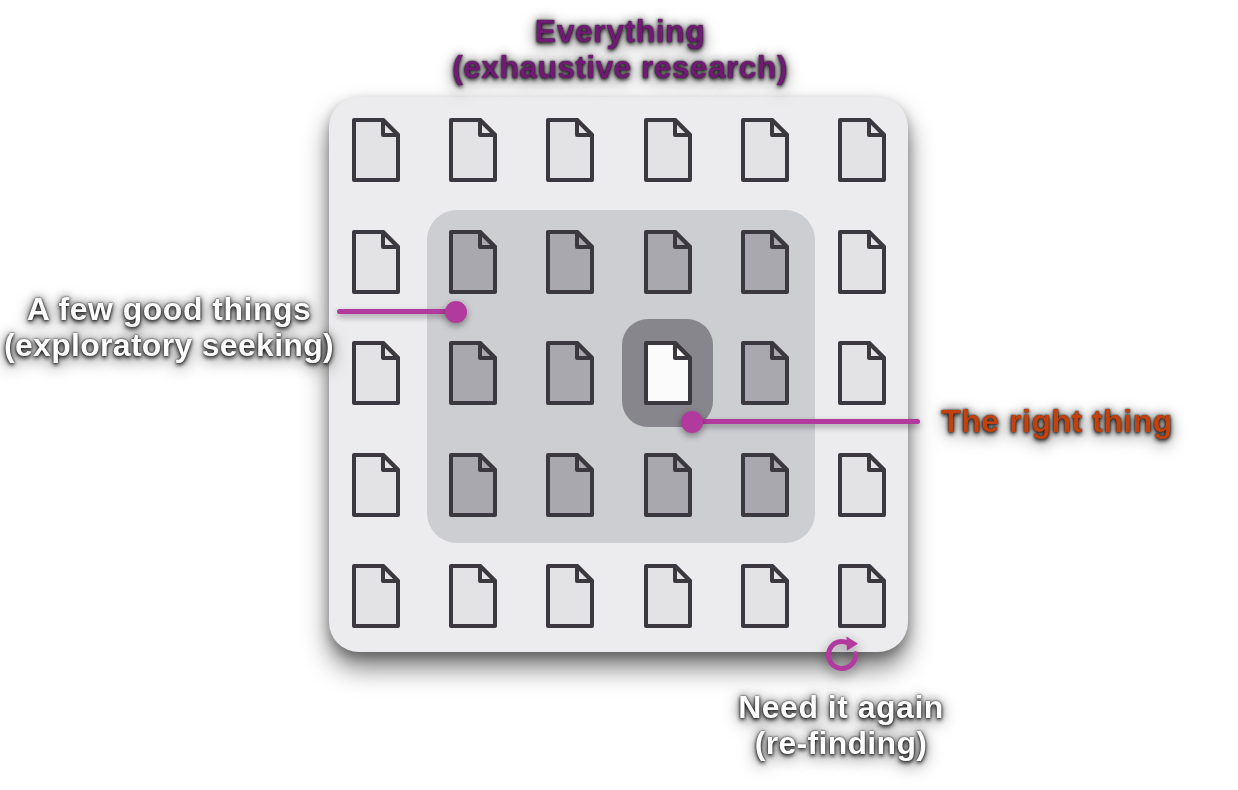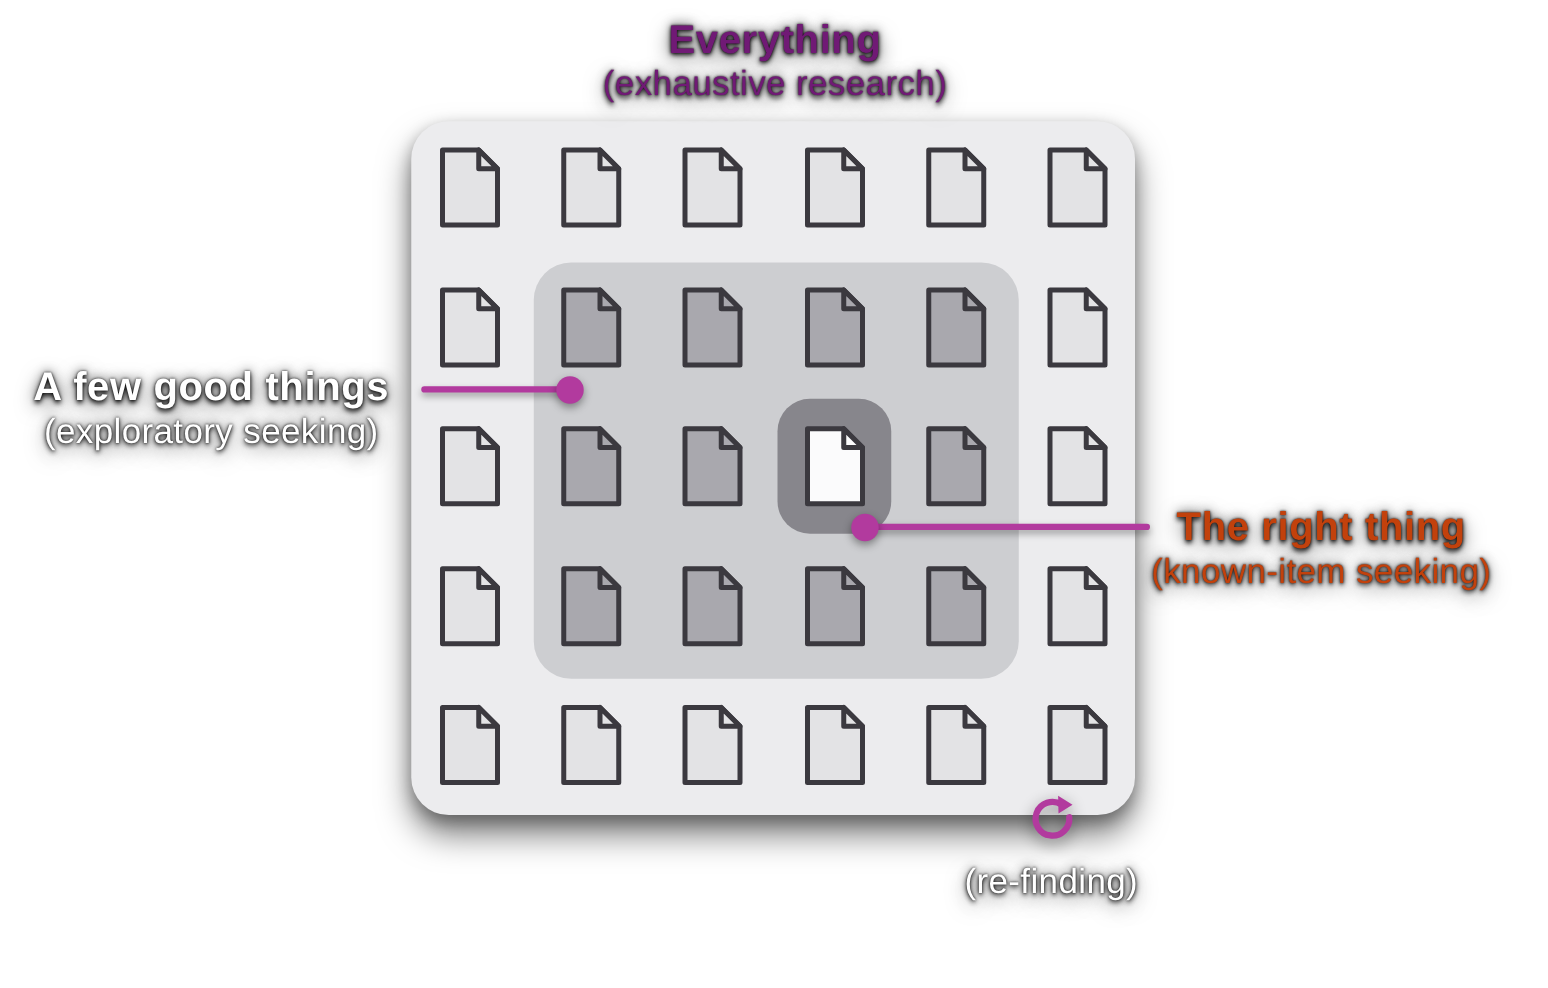--- a/index.html
+++ b/index.html
@@ -35,21 +35,21 @@
     box-shadow:0 3px 7px rgba(0,0,0,.4);}
   .dot-few{left:445px;top:301px;}
   .dot-right{left:681px;top:411px;}
   .refresh{position:absolute;left:820px;top:633px;width:44px;height:44px;
     filter:drop-shadow(0 4px 6px rgba(0,0,0,.45));}
   
   .label{position:absolute;text-align:center;color:#fff;
     text-shadow:0 2px 4px rgba(0,0,0,.92), 0 5px 16px rgba(0,0,0,.60),
                 0 0 2px rgba(0,0,0,.85), 0 -2px 8px rgba(0,0,0,.35);}
   .label-title{font-size:32px;line-height:38px;font-weight:700;letter-spacing:.5px;}
-  .label-sub{font-size:28px;line-height:34px;font-weight:400;letter-spacing:.3px;}
+  .label-sub{font-size:32px;line-height:34px;font-weight:700;letter-spacing:.3px;}
   .lbl-everything{left:420px;top:12px;width:400px;}
   .lbl-few-good{left:-6px;top:290px;width:350px;}
   .lbl-right-thing{left:877px;top:402px;width:360px;}
   .lbl-need-again{left:681px;top:688px;width:320px;}
 </style>
 </head>
 <body>
 
 <div class="stage">
 
@@ -255,20 +255,20 @@
     <div class="label-sub">(exhaustive research)</div>
   </div>
 
   <div class="label lbl-few-good" style="color: rgb(255, 255, 255);">
     <div class="label-title">A few good things</div>
     <div class="label-sub">(exploratory seeking)</div>
   </div>
 
   <div class="label lbl-right-thing" style="color: #c2410c;">
     <div class="label-title">The right thing</div>
-    <div class="label-sub">(known-item seeking)</div>
   </div>
 
   <div class="label lbl-need-again" style="color: rgb(255, 255, 255);">
+    <div class="label-title">Need it again</div>
     <div class="label-sub">(re-finding)</div>
   </div>
 
 </div>
 
 </body></html>

